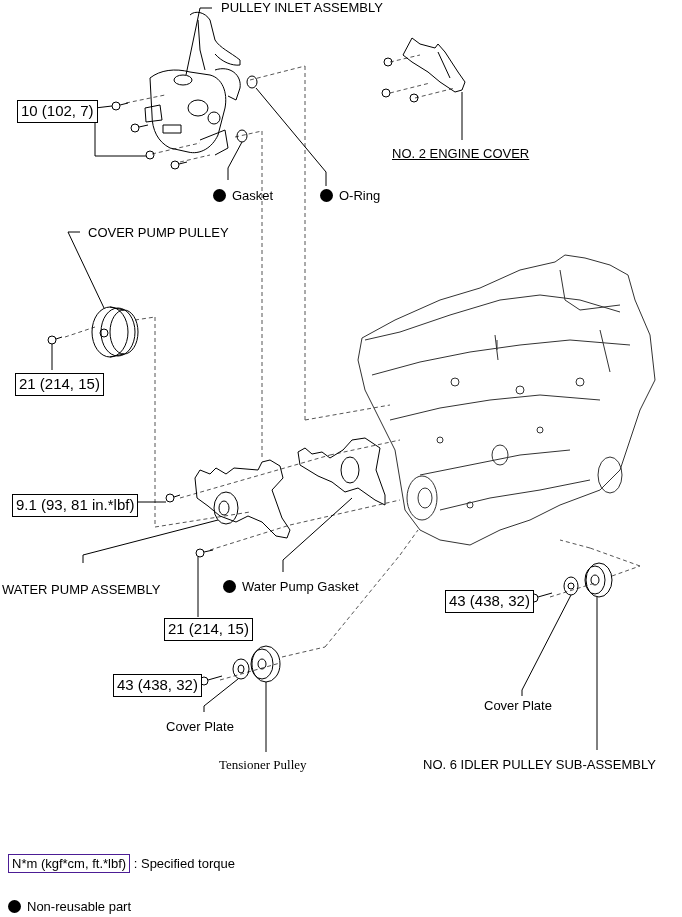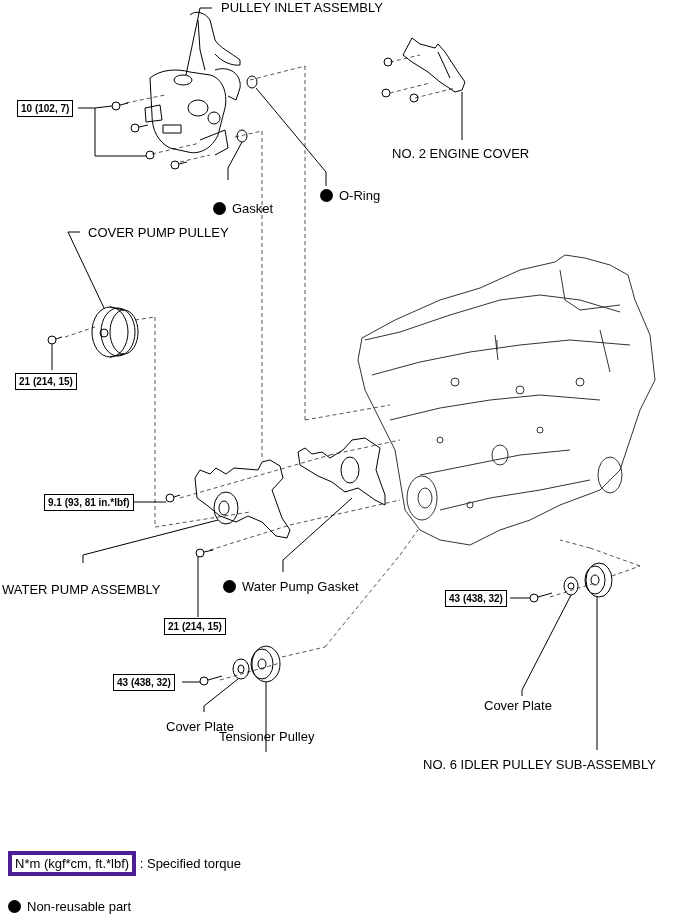--- a/index.html
+++ b/index.html
@@ -1,24 +1,24 @@
 <!DOCTYPE html>
 <html><head>
 <meta charset="utf-8">
 <style>
   html, body { margin: 0; padding: 0; background: #ffffff; }
   body { width: 682px; height: 917px; position: relative; overflow: hidden;
          font-family: "Liberation Sans", sans-serif; color: #000; }
   #diagram { position: absolute; left: 0; top: 0; width: 682px; height: 917px; }
   .lbl { position: absolute; font-size: 13px; white-space: nowrap; line-height: 1; }
-  .torque { position: absolute; font-size: 10px; font-weight: bold; border: 1.5px solid #000;
+  .torque { position: absolute; font-size: 15px; font-weight: normal; border: 1.5px solid #000;
             padding: 2px 3px 2px 3px; background: #fff; white-space: nowrap; line-height: 1.1; }
   .dot { display: inline-block; width: 13px; height: 13px; border-radius: 50%; background: #000;
          vertical-align: -2px; margin-right: 6px; }
-  .legend-box { border: 4px solid #4c1d95; padding: 1px 3px; font-size: 13px; }
+  .legend-box { border: 1px solid #4c1d95; padding: 1px 3px; font-size: 13px; }
   svg line, svg polyline, svg path, svg ellipse, svg circle, svg rect, svg polygon { vector-effect: non-scaling-stroke; }
 </style>
 </head>
 <body>
 
 <svg id="diagram" viewBox="0 0 682 917" xmlns="http://www.w3.org/2000/svg">
   <g fill="none" stroke="#000" stroke-width="1">
 
     <g stroke-dasharray="4,3" stroke="#555">
 
@@ -190,35 +190,35 @@
       <line x1="510" y1="598" x2="530" y2="598"></line>
 
       <polyline points="522,696 522,690 571,595"></polyline>
 
       <line x1="597" y1="597" x2="597" y2="750"></line>
     </g>
   </g>
 </svg>
 
 <div class="lbl" style="left:221px; top:1px;">PULLEY INLET ASSEMBLY</div>
-<div class="lbl" style="left:392px; top:147px;">NO. 2 ENGINE COVER</div>
-
-<div class="lbl" style="left:182px; top:202px;padding-left:31px;"><span class="dot"></span><span>Gasket</span></div>
+<div class="lbl" style="left:392px; top:147px;text-decoration:underline;">NO. 2 ENGINE COVER</div>
+
+<div class="lbl" style="left:182px; top:189px;padding-left:31px;"><span class="dot"></span><span>Gasket</span></div>
 <div class="lbl" style="left:320px; top:189px;"><span class="dot"></span><span>O-Ring</span></div>
 
 <div class="lbl" style="left:88px; top:226px;">COVER PUMP PULLEY</div>
 <div class="lbl" style="left:2px; top:583px;">WATER PUMP ASSEMBLY</div>
 <div class="lbl" style="left:215px; top:580px;padding-left:8px;"><span class="dot"></span><span>Water Pump Gasket</span></div>
 
 <div class="lbl" style="left:166px; top:720px;">Cover Plate</div>
-<div class="lbl" style="left:219px; top:730px;">Tensioner Pulley</div>
+<div class="lbl" style="left:219px; top:758px;font-family:Liberation Serif, serif;">Tensioner Pulley</div>
 <div class="lbl" style="left:484px; top:699px;">Cover Plate</div>
 <div class="lbl" style="left:423px; top:758px;">NO. 6 IDLER PULLEY SUB-ASSEMBLY</div>
 
 <div class="torque" style="left:17px; top:100px;">10 (102, 7)</div>
 <div class="torque" style="left:15px; top:373px;">21 (214, 15)</div>
-<div class="torque" style="left:12px; top:494px;margin-left:32px;">9.1 (93, 81 in.*lbf)</div>
+<div class="torque" style="left:12px; top:494px;">9.1 (93, 81 in.*lbf)</div>
 <div class="torque" style="left:164px; top:618px;">21 (214, 15)</div>
 <div class="torque" style="left:113px; top:674px;">43 (438, 32)</div>
 <div class="torque" style="left:445px; top:590px;">43 (438, 32)</div>
 
 <div class="lbl" style="left:8px; top:857px;"><span class="legend-box">N*m (kgf*cm, ft.*lbf)</span> <span>: Specified torque</span></div>
 <div class="lbl" style="left:8px; top:900px;"><span class="dot"></span><span>Non-reusable part</span></div>
 
 </body></html>

